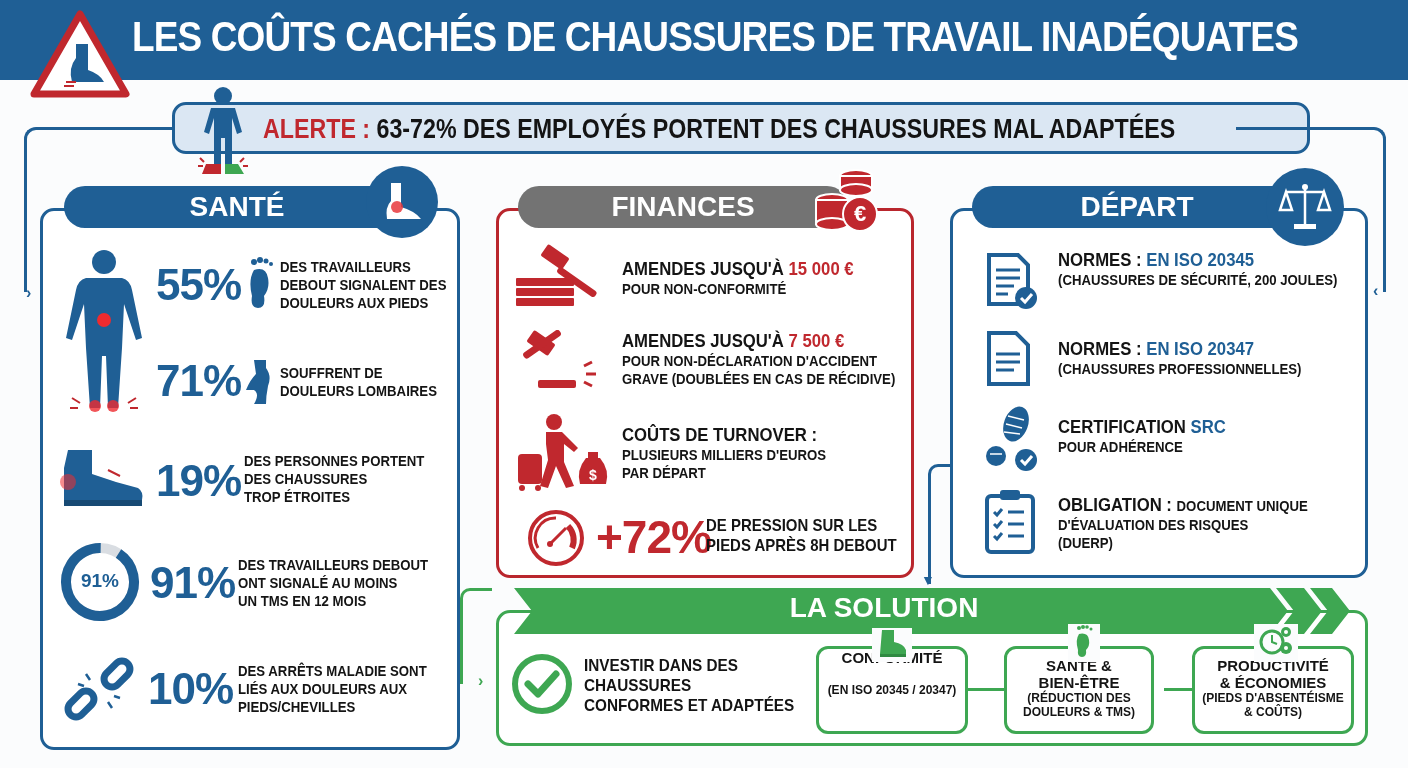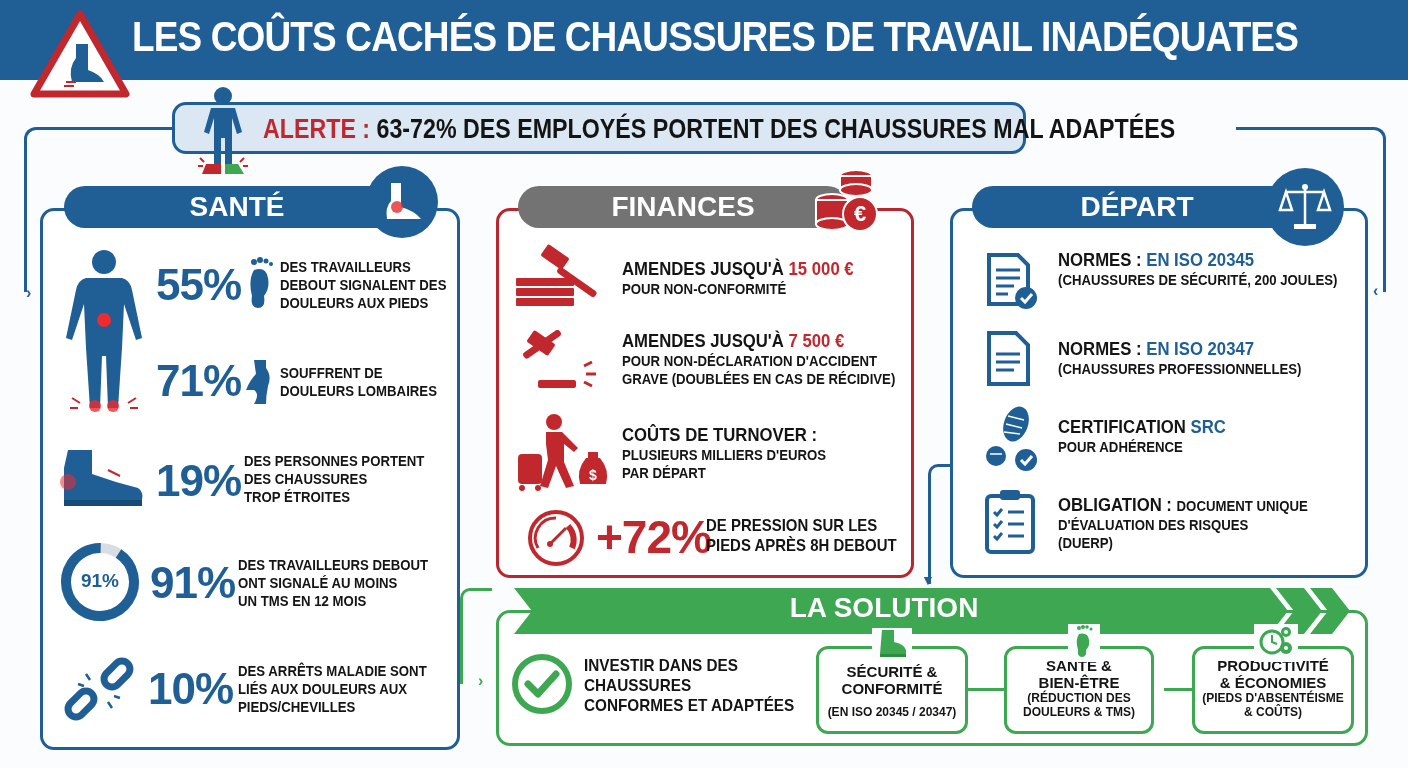--- a/index.html
+++ b/index.html
@@ -1,21 +1,21 @@
 <!DOCTYPE html>
 <html><head>
 <meta charset="utf-8">
 <style>
 *{box-sizing:border-box;margin:0;padding:0}
 body{width:1408px;height:768px;background:#fbfcfd;font-family:"Liberation Sans",sans-serif;position:relative;overflow:hidden;color:#141414}
 .abs{position:absolute}
 #header{left:0;top:0;width:1408px;height:80px;background:#1f5f95}
 #title{left:132px;top:12px;color:#fff;font-size:43px;font-weight:700;letter-spacing:-1px;white-space:nowrap;transform:scaleX(0.86);transform-origin:left top}
 #warn{left:28px;top:8px}
-#alert{left:172px;top:102px;width:854px;height:52px;background:#dbe7f3;border:3px solid #1f5f95;border-radius:14px}
+#alert{left:172px;top:102px;width:1138px;height:52px;background:#dbe7f3;border:3px solid #1f5f95;border-radius:14px}
 #alert-text{left:88px;top:9px;font-size:27px;font-weight:700;white-space:nowrap;transform:scaleX(0.86);transform-origin:left top}
 #alert-text .red{color:#c0282e}
 .panel{border:3px solid #1f5f95;border-radius:14px;background:#fff}
 .panel.red{border-color:#b9262d}
 .panel.green{border-color:#3ea752}
 .hdr{height:42px;border-radius:21px;color:#fff;font-size:28px;font-weight:700;display:flex;align-items:center;justify-content:center}
 .hdr.blue{background:#1f5f95}
 .hdr.red{background:#737373}
 .circle{border-radius:50%;background:#1f5f95;display:flex;align-items:center;justify-content:center}
 .pct{color:#1f5f95;font-size:44px;font-weight:700;letter-spacing:-1px}
@@ -332,23 +332,22 @@
 <div class="abs" style="left:584px;top:656px;font-size:17px;font-weight:700;line-height:20px;white-space:nowrap;transform:scaleX(0.9);transform-origin:left top">
   <div>INVESTIR DANS DES</div>
   <div>CHAUSSURES</div>
   <div>CONFORMES ET ADAPTÉES</div>
 </div>
 
 <div class="gline" style="left:966px;top:688px;width:40px;border-top-width:3px"></div>
 <div class="gline" style="left:1164px;top:688px;width:30px;border-top-width:3px"></div>
 
 <div class="sbox abs" style="left:816px;top:646px;width:152px;height:88px">
-  <div style="padding-top:14px" class="t">SÉCURITÉ &amp;</div>
   <div class="t">CONFORMITÉ</div>
-  <div class="s" style="margin-top:8px">(EN ISO 20345 / 20347)</div>
+  <div class="s" style="margin-top:17px">(EN ISO 20345 / 20347)</div>
 </div>
 <div class="abs" style="left:872px;top:628px;background:#fbfcfd;padding:0 4px">
   <svg width="32" height="30" viewBox="0 0 32 30">
       <path d="M6 2 L18 2 L18 14 Q28 16 30 22 L30 26 L4 26 Z" fill="#3ea752"></path>
       <rect x="4" y="26" width="26" height="3" fill="#2f8a42"></rect>
     </svg>
 </div>
 
 <div class="sbox abs" style="left:1004px;top:646px;width:150px;height:88px">
   <div style="padding-top:8px" class="t">SANTÉ &amp;</div>

